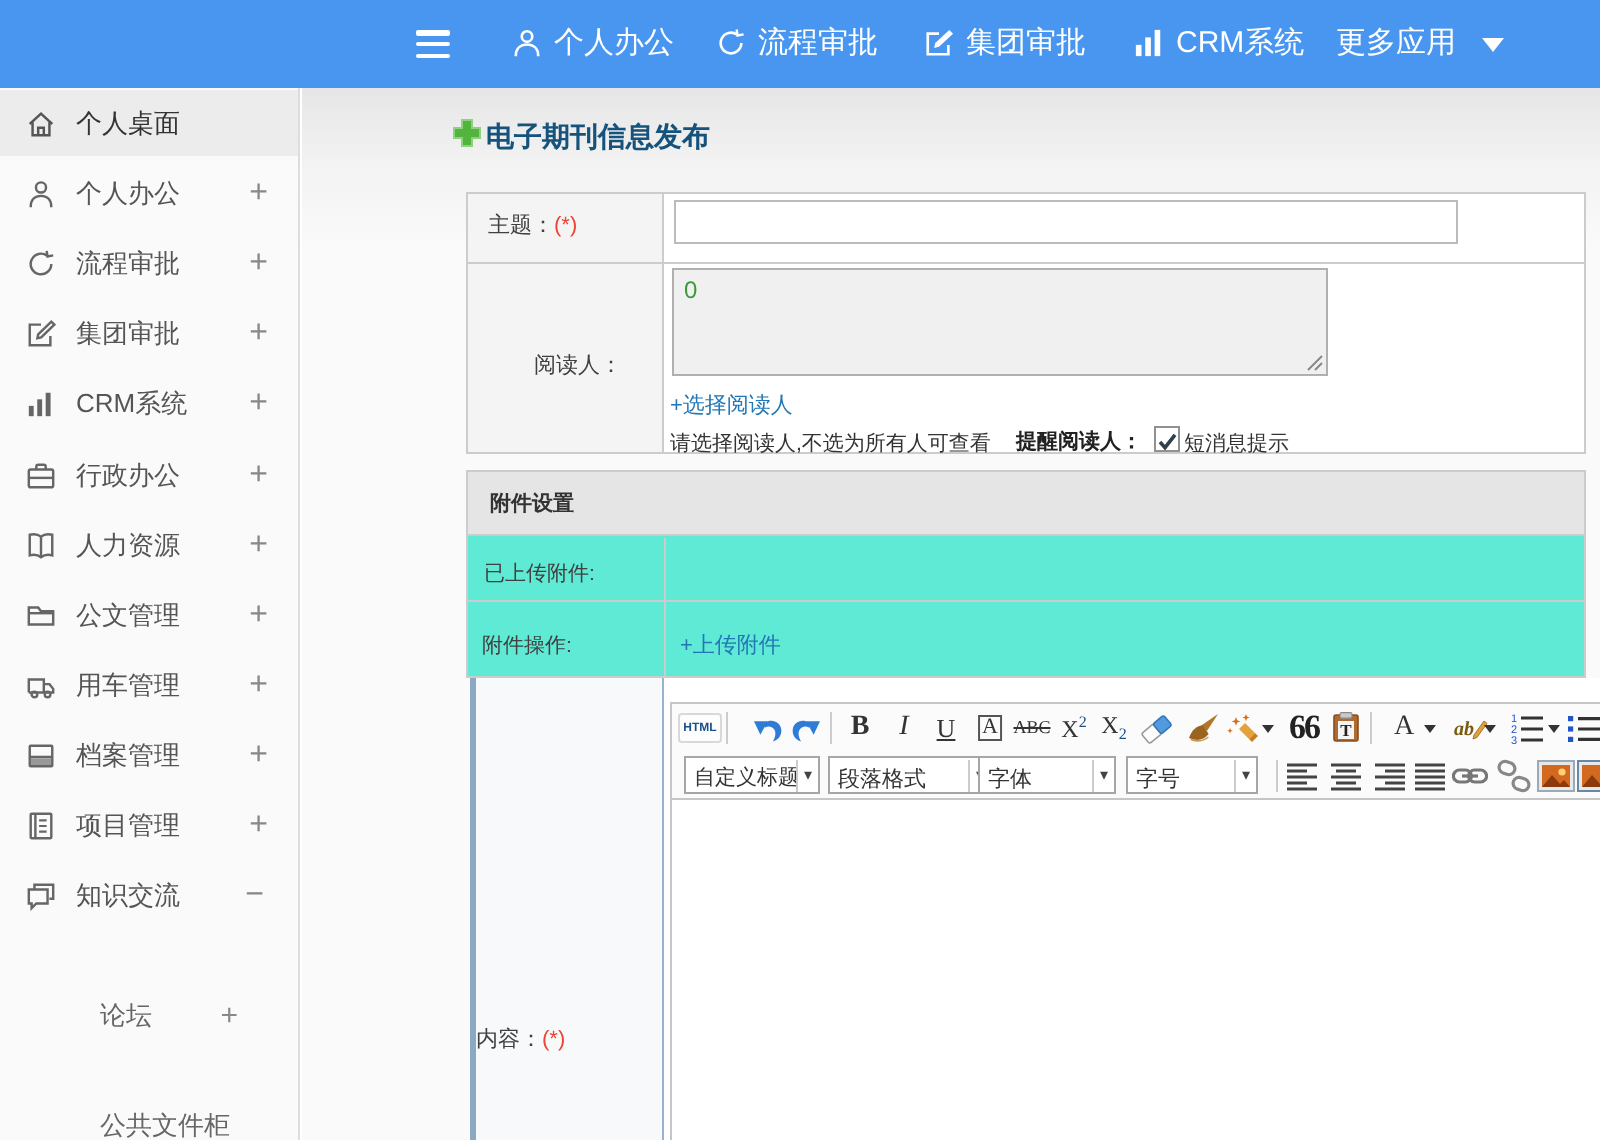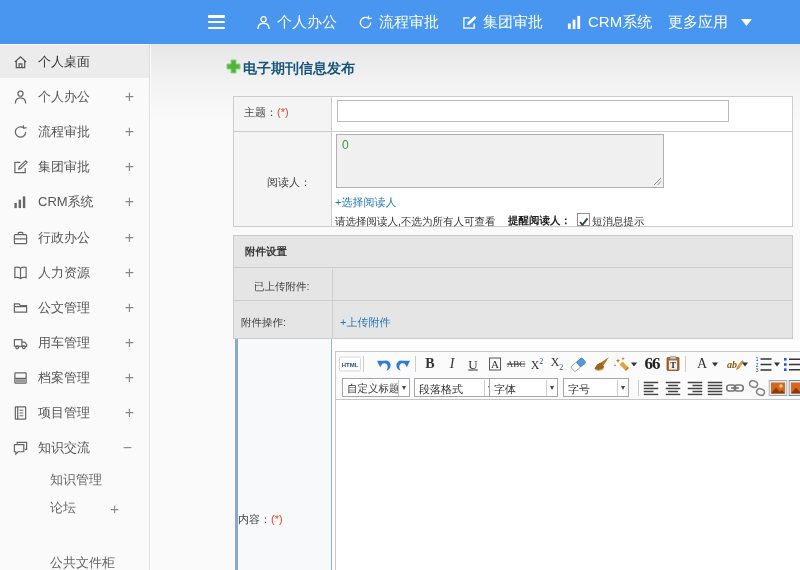--- a/index.html
+++ b/index.html
@@ -24,21 +24,21 @@
 .sub .pl { position:absolute; right:30px; top:50%; transform:translateY(-50%); font-size:15px; color:#888; }
 
 #main { position:absolute; left:151px; top:44px; width:649px; height:526px;
   background:linear-gradient(#e6e6e6, #f2f2f2 36px, #fafafa 80px, #fafafa); }
 #title { position:absolute; left:243px; top:60px; font-size:14px; font-weight:bold; color:#15537c; }
 
 .lbl { font-size:11px; color:#404040; }
 .red { color:#e43; }
 .lnk { color:#2377b5; font-size:11px; text-decoration:none; }
 #t1 { position:absolute; left:233px; top:96px; width:560px; height:131px; border:1px solid #ccc; background:#fff;padding-left:42px; }
-#t2 { position:absolute; left:233px; top:235px; width:560px; height:104px; border:1px solid #ccc; border-bottom:none; background:#e5e5e5; }
+#t2 { position:absolute; left:233px; top:235px; width:560px; height:104px; border:1px solid #ccc; border-bottom:none; background:#5eead4; }
 
 .tb { position:absolute; top:50%; transform:translate(-50%,-50%); }
 .tg { font-family:"Liberation Serif",serif; font-size:14px; color:#333; line-height:1; }
 .sep { position:absolute; top:4px; width:1px; height:16px; background:#ccc; }
 .car { position:absolute; top:50%; transform:translate(-50%,-50%); width:0; height:0; border:3.5px solid transparent; border-top:4.5px solid #333; margin-top:2px; }
 .dd { position:absolute; top:2px; height:19px; background:#fff; border:1px solid #a6a6a6; font-size:11px; color:#333; }
 .dd span { position:absolute; left:4px; top:3px; }
 .dd i { position:absolute; right:0; top:1px; width:11px; height:16px; border-left:1px solid #ccc; font-style:normal; font-size:8px; color:#444; text-align:center; line-height:16px; }
 </style>
 </head>
@@ -169,23 +169,20 @@
       <span class="pl">+</span>
     </div>
   <div class="sitem" style="top:386px;">
       <svg width="15" height="15" viewBox="0 0 16 16" fill="none" stroke="#666" stroke-width="1.3">
         <path d="M4.5 4.5 V2 h10 v7.5 h-2"></path>
         <path d="M1.5 4.5 h10 V12 h-6 l-2.5 2.5 V12 h-1.5 z"></path>
       </svg>
       <span class="txt">知识交流</span>
       <span class="pl" style="right:17px;">−</span>
     </div>
-  <div class="sub" style="top:422px;">
-      <span class="txt">知识管理</span>
-    </div>
   <div class="sub" style="top:450px;">
       <span class="txt">论坛</span>
       <span class="pl">+</span>
     </div>
   <div class="sub" style="top:505px;">
       <span class="txt">公共文件柜</span>
     </div>
 </div>
 
 <div id="main"></div>
@@ -214,21 +211,21 @@
         <path d="M2 6 L4.5 8.8 L9.5 2.4" stroke="#30404d" stroke-width="1.8" fill="none"></path>
       </svg></div>
   <div class="abs lbl" style="left:358px; top:118px; color:#333; font-size:10.5px;">短消息提示</div>
 </div>
 
 <div id="t2">
   <div class="abs" style="left:0; top:0; width:558px; height:32px; background:#e5e5e5; border-bottom:1px solid #ccc;">
     <span class="abs lbl" style="left:11px; top:9px; font-weight:bold; color:#333; font-size:10.5px;">附件设置</span>
   </div>
   <div class="abs" style="left:98px; top:33px; width:1px; height:71px; background:#ccc;"></div>
-  <div class="abs lbl" style="left:20px; top:44px; font-size:10.5px;text-align:right;">已上传附件:</div>
+  <div class="abs lbl" style="left:8px; top:44px; font-size:10.5px;text-align:right;">已上传附件:</div>
   <div class="abs" style="left:0; top:64px; width:558px; height:1px; background:#ccc;"></div>
   <div class="abs lbl" style="left:7px; top:80px; font-size:10.5px;">附件操作:</div>
   <div class="abs lnk" style="left:106px; top:79px;">+上传附件</div>
   <div class="abs" style="left:0; top:102px; width:558px; height:1px; background:#ccc;"></div>
 </div>
 
 <div class="abs" style="left:235px; top:339px; width:565px; height:231px; background:#fff;"></div>
 <div class="abs" style="left:235px; top:339px; width:2.5px; height:231px; background:#8ca9c4;"></div>
 <div class="abs" style="left:237.5px; top:339px; width:93.5px; height:231px; background:#f7f9fa;"></div>
 <div class="abs" style="left:331px; top:339px; width:1px; height:231px; background:#9ab3cc;"></div>

